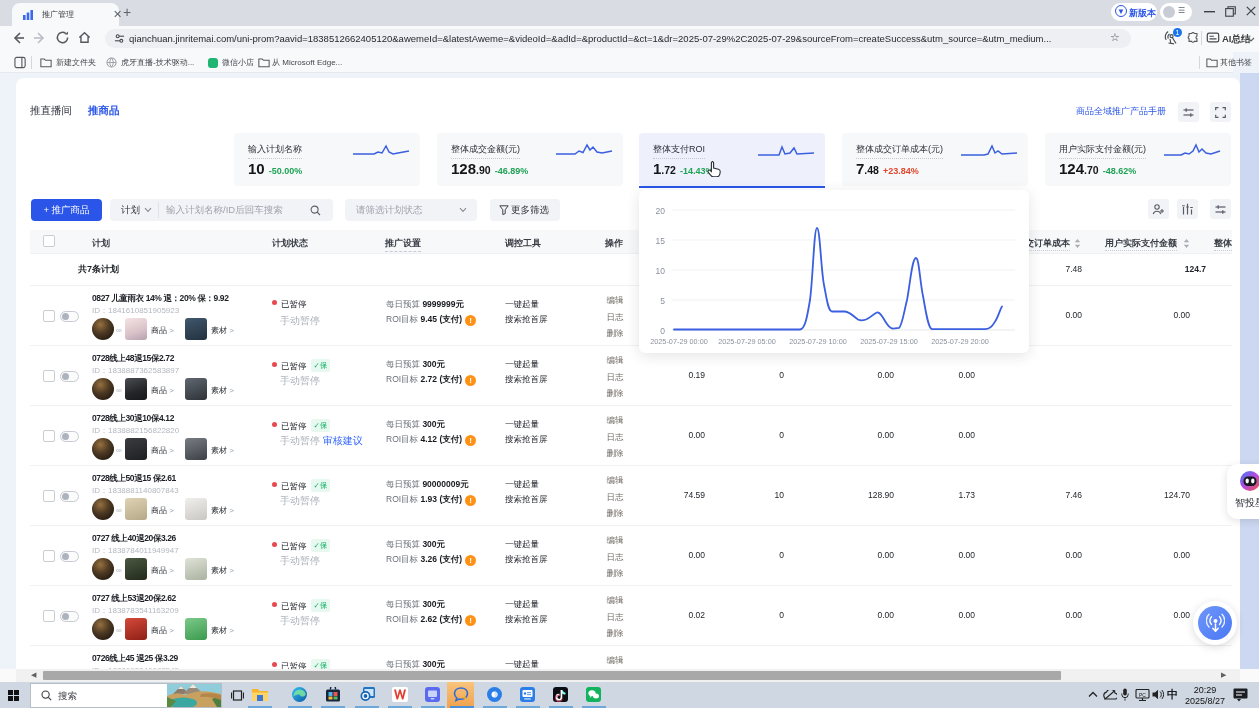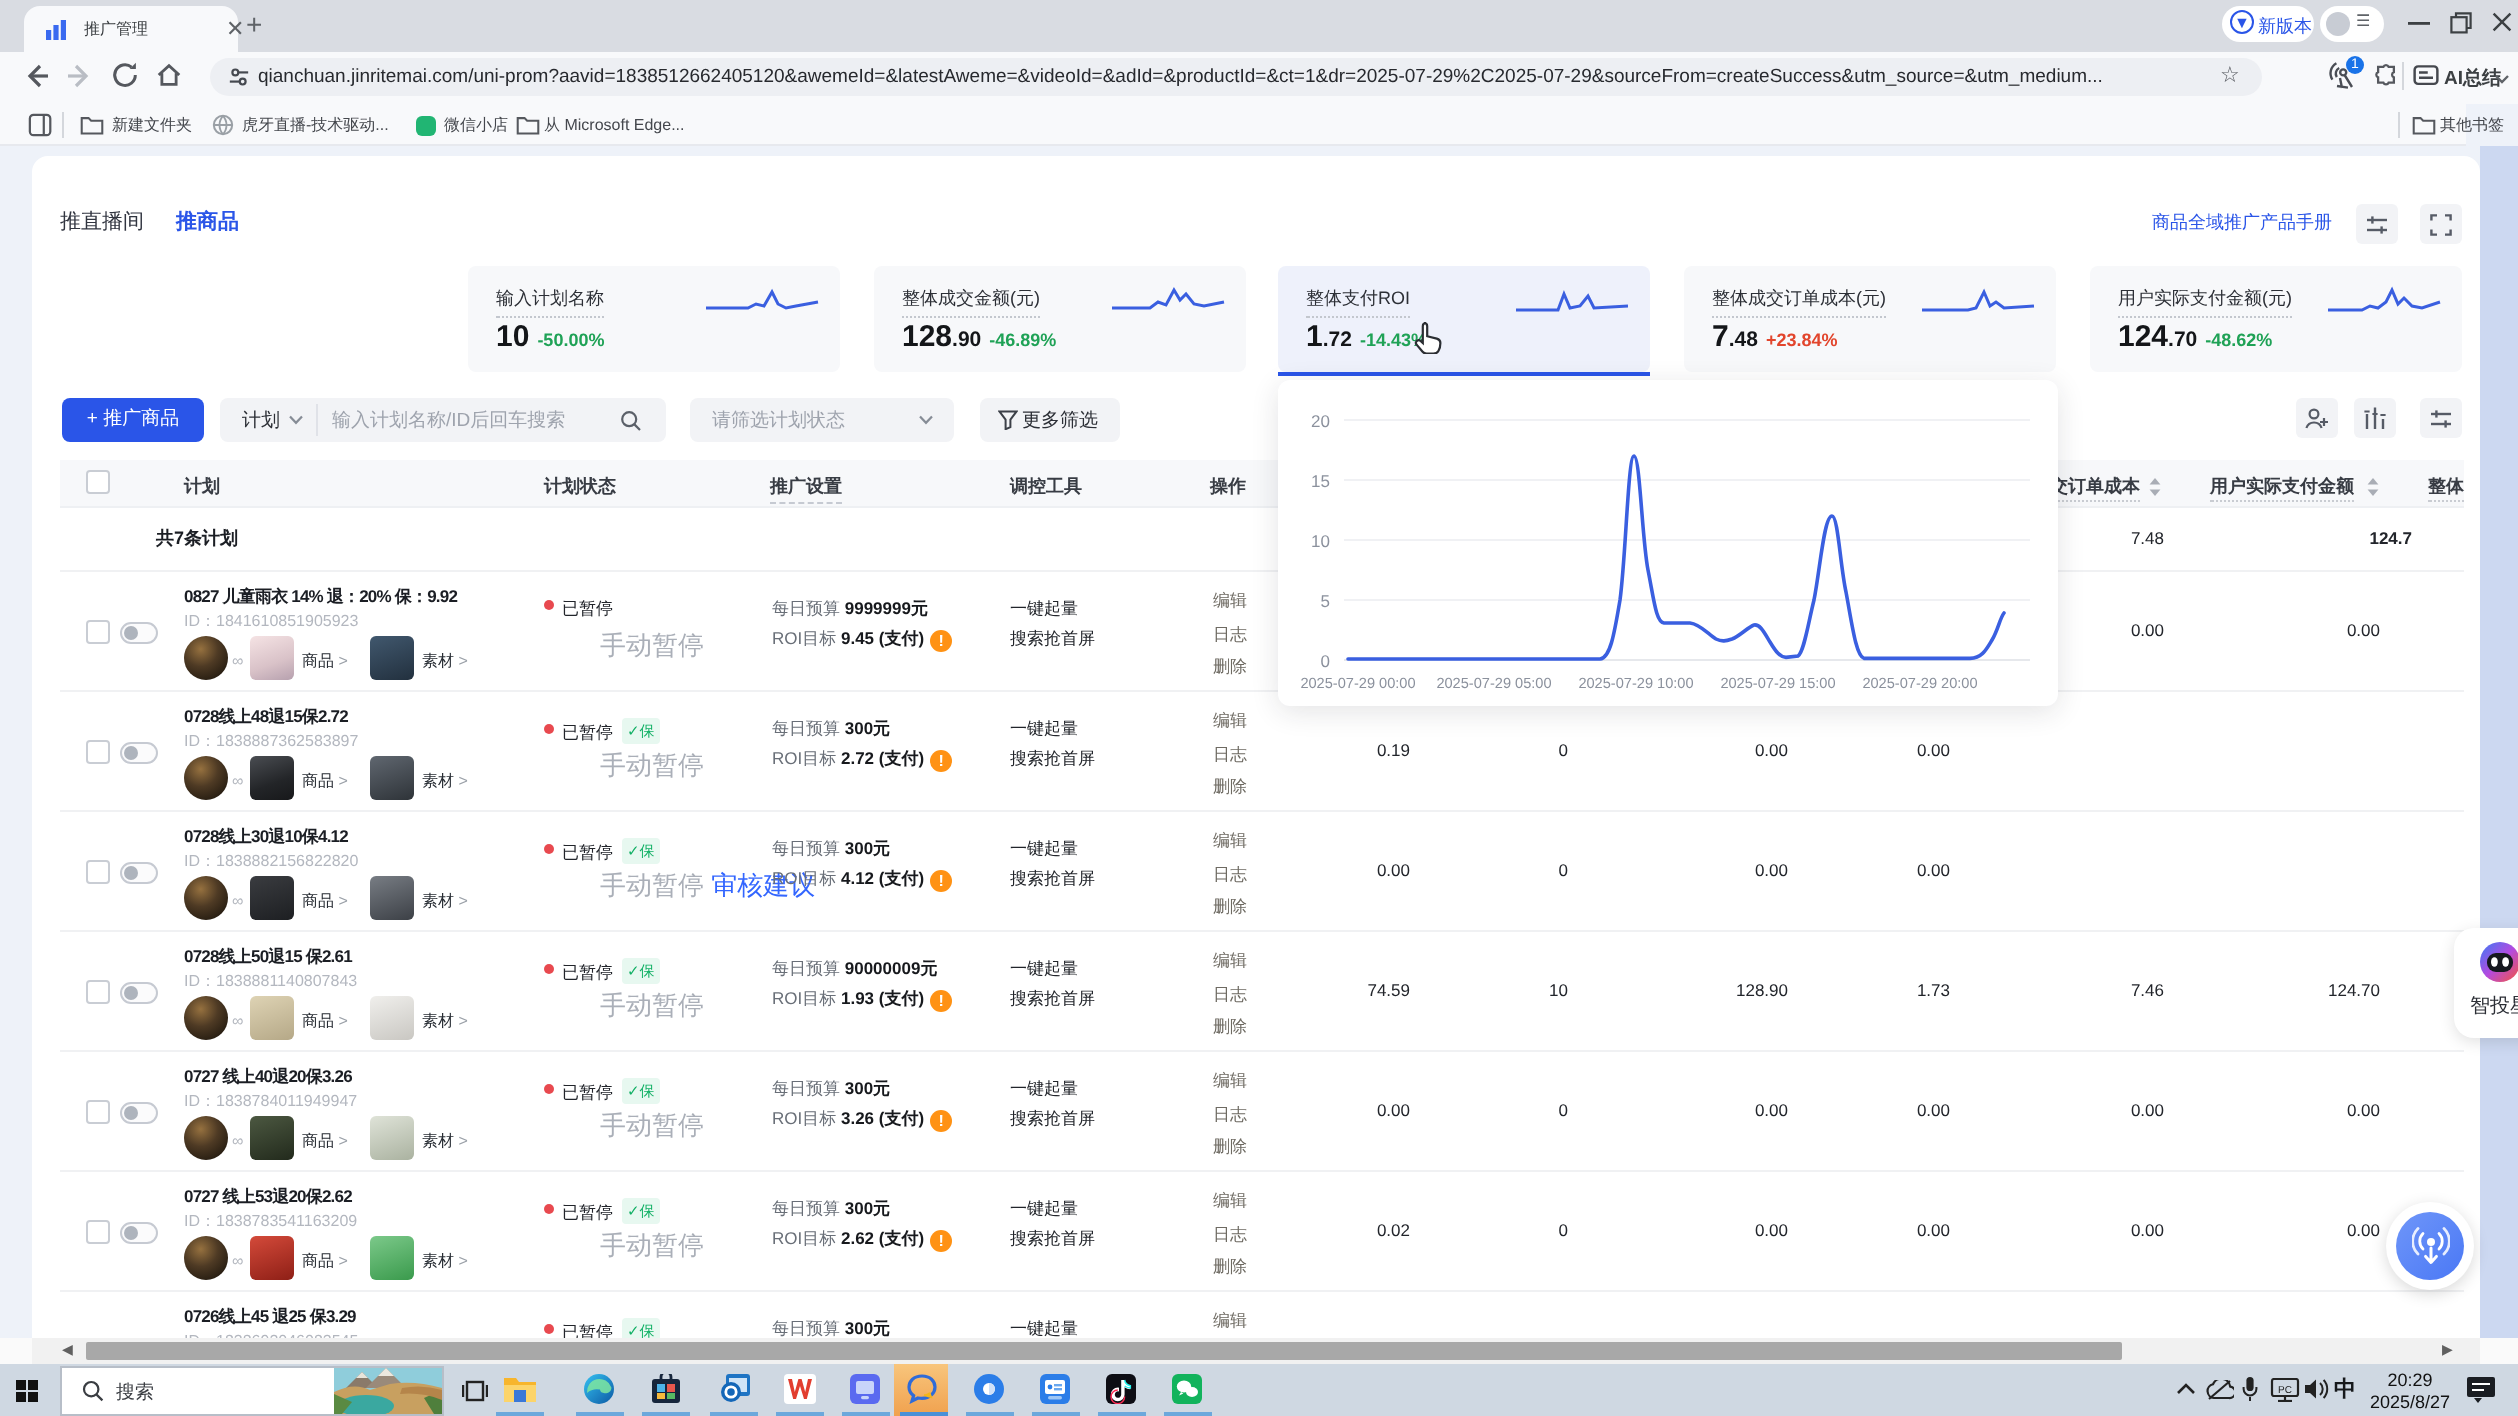--- a/index.html
+++ b/index.html
@@ -43,21 +43,21 @@
 #tablewrap { position:absolute; left:14px; top:152px; width:1202px; }
 .th { position:absolute; top:0; height:24px; background:#f7f8fa; width:1202px; border-bottom:1px solid #eef0f3; }
 .thtxt { position:absolute; top:7px; font-size:9px; font-weight:bold; color:#383c44; }
 .dotu { text-decoration:none; border-bottom:1px dotted #c9ccd2; padding-bottom:2px; }
 .sumrow { position:absolute; top:24px; height:32px; width:1202px; border-bottom:1px solid #f0f1f3; }
 .row { position:absolute; width:1202px; height:60px; border-bottom:1px solid #f0f1f3; }
 .rtitle { position:absolute; left:62px; top:7px; letter-spacing:-0.4px; font-size:8.5px; font-weight:bold; color:#1b1e24; white-space:nowrap; }
 .rid { position:absolute; left:62px; top:19px; font-size:8px; color:#b3b7bf; white-space:nowrap; }
 .rthumbs { position:absolute; left:62px; top:32px; height:24px; }
 .stat1 { position:absolute; left:242px; top:13px; font-size:8.5px; color:#22252b; white-space:nowrap; }
-.stat2 { position:absolute; left:250px; top:28px; font-size:13px; color:#aaafb8; white-space:nowrap;margin-left:20px; }
+.stat2 { position:absolute; left:250px; top:28px; font-size:10px; color:#aaafb8; white-space:nowrap; }
 .dot { display:inline-block; width:5px; height:5px; border-radius:50%; background:#e8494f; vertical-align:2px; margin-right:4px; }
 .baobadge { display:inline-block; background:#e7f8f0; color:#12b065; font-size:7.5px; padding:0 3px; border-radius:2px; margin-left:4px; line-height:13px; vertical-align:1px; }
 .set1 { position:absolute; left:356px; top:13px; font-size:8.5px; color:#696f78; white-space:nowrap; }
 .set2 { position:absolute; left:356px; top:28px; font-size:8.5px; color:#696f78; white-space:nowrap; }
 .set1 b, .set2 b { color:#17191d; }
 .warn { display:inline-block; width:11px; height:11px; border-radius:50%; background:#ff9214; color:#fff; font-size:8px; text-align:center; line-height:11px; vertical-align:-1px; margin-left:3px; font-weight:bold;}
 .tool1 { position:absolute; left:475px; top:13px; font-size:8.5px; color:#22252b; }
 .tool2 { position:absolute; left:475px; top:28px; font-size:8.5px; color:#22252b; }
 .ops { position:absolute; left:561px; width:48px; top:6px; font-size:8.5px; color:#6e6a62; line-height:16.5px; text-align:center; }
 .num { position:absolute; font-size:8.5px; color:#22252b; text-align:right; width:70px; }
@@ -95,21 +95,21 @@
         <rect x="1" y="6" width="2.6" height="5" fill="#3a6af0"></rect>
         <rect x="4.7" y="3.5" width="2.6" height="7.5" fill="#3a6af0"></rect>
         <rect x="8.4" y="1" width="2.6" height="10" fill="#3a6af0"></rect>
       </svg>
     <span class="title">推广管理</span>
     <span class="close">✕</span>
   </div>
   <span id="newtab">+</span>
   <div class="abs" style="left:1111px;top:3px;width:46px;height:18px;background:#fff;border-radius:9px;">
     <span class="abs" style="left:4px;top:2px;width:12px;height:12px;border:1.5px solid #2a55e8;border-radius:50%;color:#2a55e8;font-size:8px;text-align:center;line-height:12px;">▼</span>
-    <span class="abs" style="left:18px;top:4px;font-size:9px;color:#2a55e8;font-weight:normal;">新版本</span>
+    <span class="abs" style="left:18px;top:4px;font-size:9px;color:#2a55e8;font-weight:bold;">新版本</span>
   </div>
   <div class="abs" style="left:1160px;top:3px;width:32px;height:18px;background:#fff;border-radius:9px;">
     <span class="abs" style="left:3px;top:3px;width:12px;height:12px;background:#c8ccd4;border-radius:50%;"></span>
     <span class="abs" style="left:18px;top:3px;color:#5f6368;font-size:8px;">☰</span>
   </div>
   <svg class="abs" style="left:1204px;top:11px;" width="11" height="2" viewBox="0 0 11 2">
       <rect width="11" height="1.4" fill="#3c4043"></rect>
     </svg>
   <svg class="abs" style="left:1225px;top:6px;" width="11" height="11" viewBox="0 0 11 11">
       <rect x="0.7" y="2.6" width="7.6" height="7.6" fill="none" stroke="#3c4043" stroke-width="1.1"></rect>

